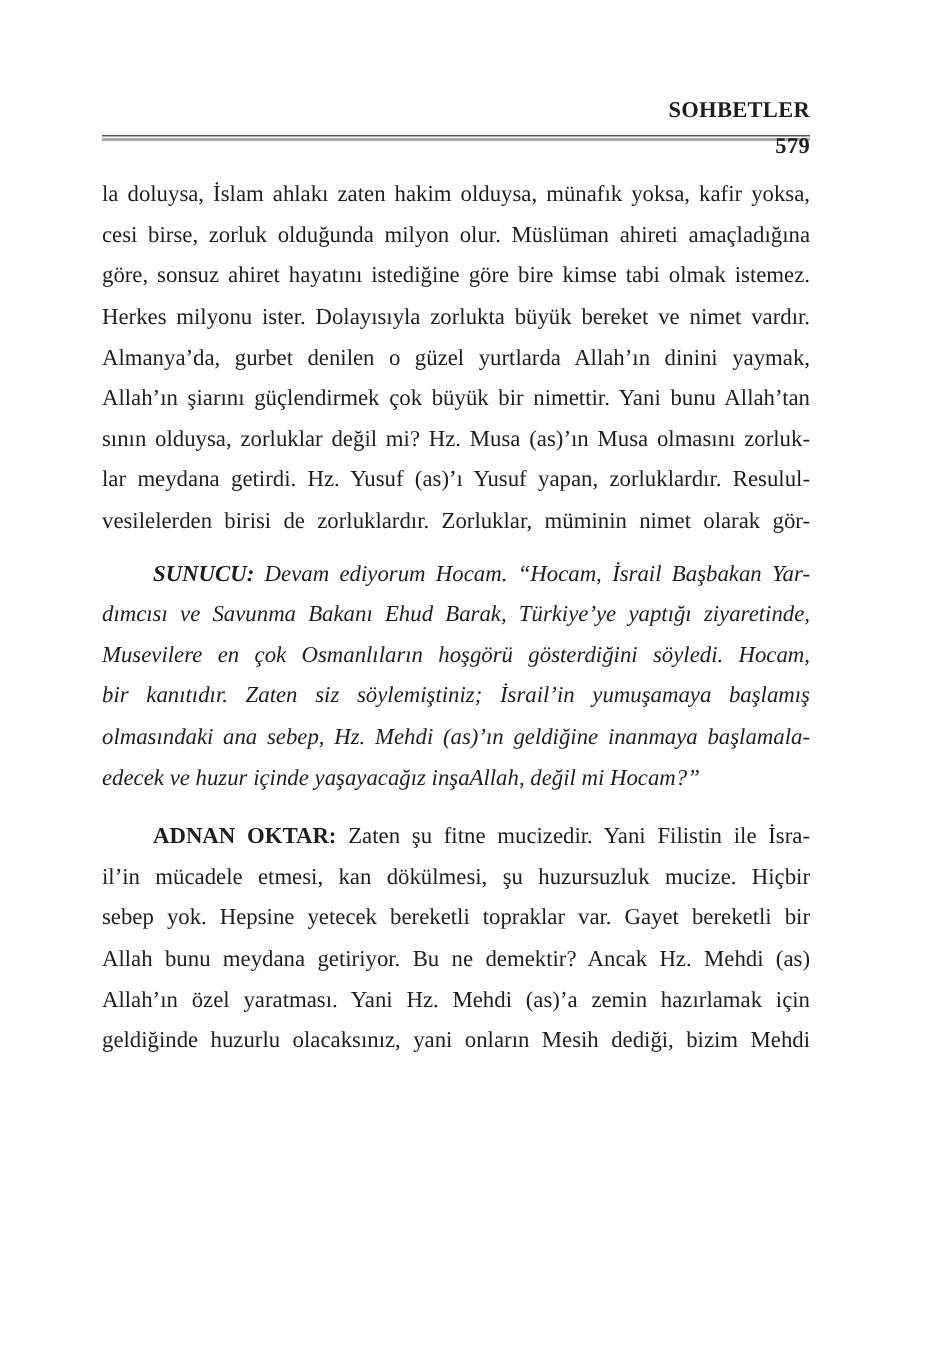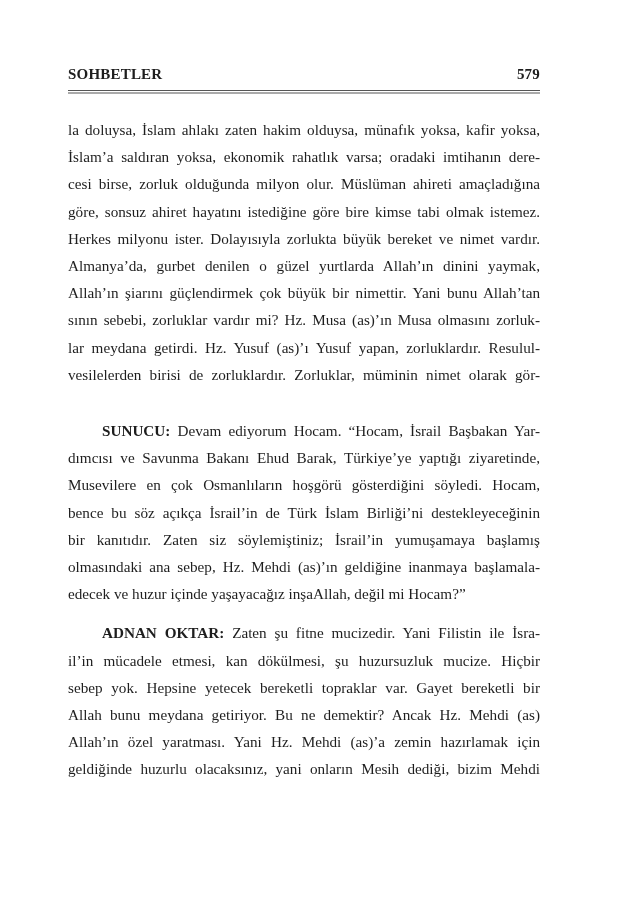--- a/index.html
+++ b/index.html
@@ -1,18 +1,18 @@
 <!DOCTYPE html>
 <html><head>
   <meta charset="utf-8">
   <style>
     html, body { margin: 0; padding: 0; background: #ffffff; }
     body { width: 624px; height: 900px; position: relative; overflow: hidden; }
     .page { position: absolute; left: 68px; top: 62px; width: 472px; color: #1e1e1e; font-family: "Liberation Serif", "DejaVu Serif", serif; }
-    .running-head { display: flex; justify-content: space-between; align-items: flex-end; font-weight: bold; font-size: 15px; letter-spacing: 0.2px; height: 24px; line-height: 24px; }
+    .running-head { display: flex; justify-content: space-between; align-items: flex-end; font-weight: bold; font-size: 15px; letter-spacing: 0.2px; height: 24px; line-height: 24px; flex-direction: column; }
     .rule { margin-top: 4px; height: 0; border-top: 1.5px solid #555; }
     .rule2 { margin-top: 1px; height: 0; border-top: 2px solid #aaa; }
     .body { margin-top: 22px; font-size: 15.2px; line-height: 27.2px; text-align: justify; }
     .line { display: block; text-align: justify; text-align-last: justify; white-space: nowrap; }
     .line.last { text-align-last: left; }
     .speaker { font-weight: bold; }
   </style>
 </head>
 <body>
 
@@ -20,35 +20,33 @@
   <div class="running-head">
     <span>SOHBETLER</span>
     <span>579</span>
   </div>
   <div class="rule"></div>
   <div class="rule2"></div>
 
   <div class="body" id="body">
       <div>
         <span class="line"><span>la doluysa, İslam ahlakı zaten hakim olduysa, münafık yoksa, kafir yoksa,</span></span>
-        <span class="line"><span>İslam’a saldıran yoksa, ekonomik rahatlık varsa; oradaki imtihanın dere-</span></span>
         <span class="line"><span>cesi birse, zorluk olduğunda milyon olur. Müslüman ahireti amaçladığına</span></span>
         <span class="line"><span>göre, sonsuz ahiret hayatını istediğine göre bire kimse tabi olmak istemez.</span></span>
         <span class="line"><span>Herkes milyonu ister. Dolayısıyla zorlukta büyük bereket ve nimet vardır.</span></span>
         <span class="line"><span>Almanya’da, gurbet denilen o güzel yurtlarda Allah’ın dinini yaymak,</span></span>
         <span class="line"><span>Allah’ın şiarını güçlendirmek çok büyük bir nimettir. Yani bunu Allah’tan</span></span>
-        <span class="line"><span>sının sebebi, zorluklar vardır mi? Hz. Musa (as)’ın Musa olmasını zorluk-</span></span>
+        <span class="line"><span>sının olduysa, zorluklar değil mi? Hz. Musa (as)’ın Musa olmasını zorluk-</span></span>
         <span class="line"><span>lar meydana getirdi. Hz. Yusuf (as)’ı Yusuf yapan, zorluklardır. Resulul-</span></span>
         <span class="line"><span>vesilelerden birisi de zorluklardır. Zorluklar, müminin nimet olarak gör-</span></span>
       </div>
-      <div style="margin-top: 29px;">
+      <div style="margin-top: 8px; font-style: italic;">
         <span class="line" style="padding-left: 34px;"><span class="speaker">SUNUCU:</span><span> Devam ediyorum Hocam. “Hocam, İsrail Başbakan Yar-</span></span>
         <span class="line"><span>dımcısı ve Savunma Bakanı Ehud Barak, Türkiye’ye yaptığı ziyaretinde,</span></span>
         <span class="line"><span>Musevilere en çok Osmanlıların hoşgörü gösterdiğini söyledi. Hocam,</span></span>
-        <span class="line"><span>bence bu söz açıkça İsrail’in de Türk İslam Birliği’ni destekleyeceğinin</span></span>
         <span class="line"><span>bir kanıtıdır. Zaten siz söylemiştiniz; İsrail’in yumuşamaya başlamış</span></span>
         <span class="line"><span>olmasındaki ana sebep, Hz. Mehdi (as)’ın geldiğine inanmaya başlamala-</span></span>
         <span class="line last"><span>edecek ve huzur içinde yaşayacağız inşaAllah, değil mi Hocam?”</span></span>
       </div>
       <div style="margin-top: 12px;">
         <span class="line" style="padding-left: 34px;"><span class="speaker">ADNAN OKTAR:</span><span> Zaten şu fitne mucizedir. Yani Filistin ile İsra-</span></span>
         <span class="line"><span>il’in mücadele etmesi, kan dökülmesi, şu huzursuzluk mucize. Hiçbir</span></span>
         <span class="line"><span>sebep yok. Hepsine yetecek bereketli topraklar var. Gayet bereketli bir</span></span>
         <span class="line"><span>Allah bunu meydana getiriyor. Bu ne demektir? Ancak Hz. Mehdi (as)</span></span>
         <span class="line"><span>Allah’ın özel yaratması. Yani Hz. Mehdi (as)’a zemin hazırlamak için</span></span>

